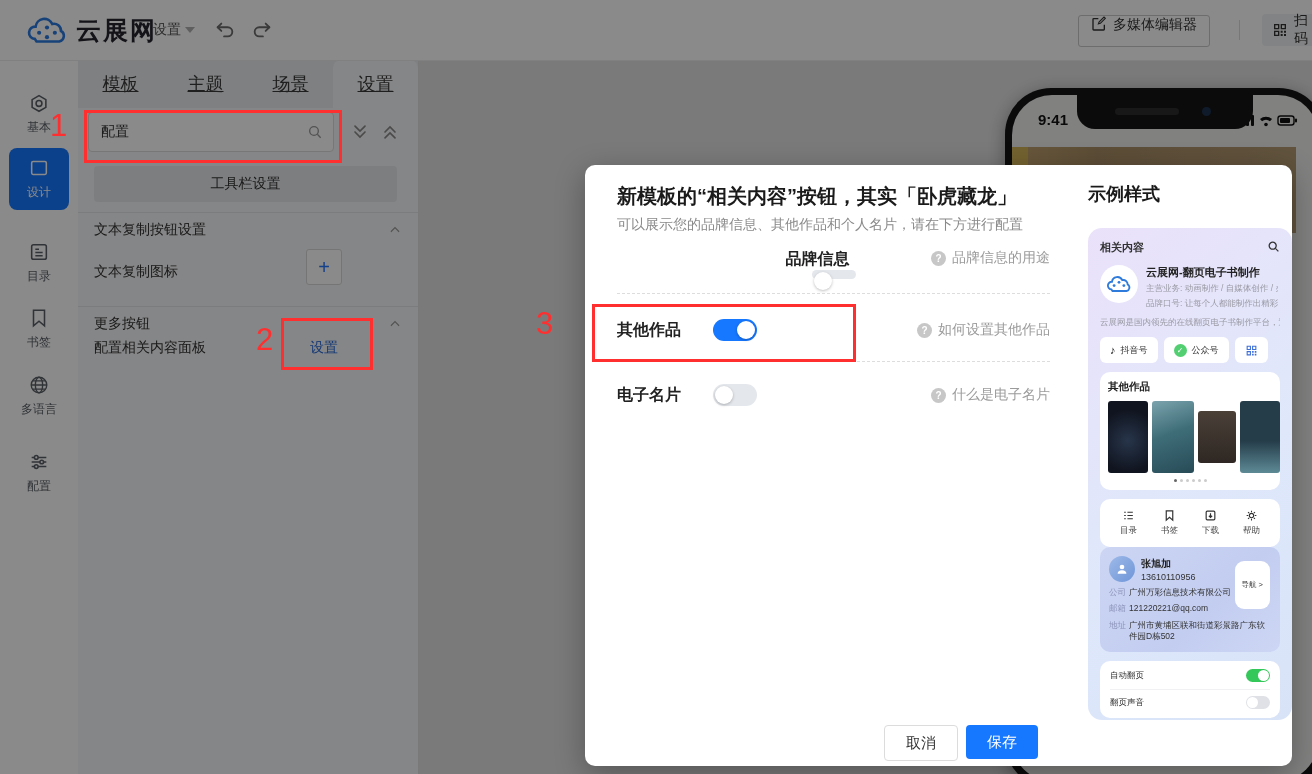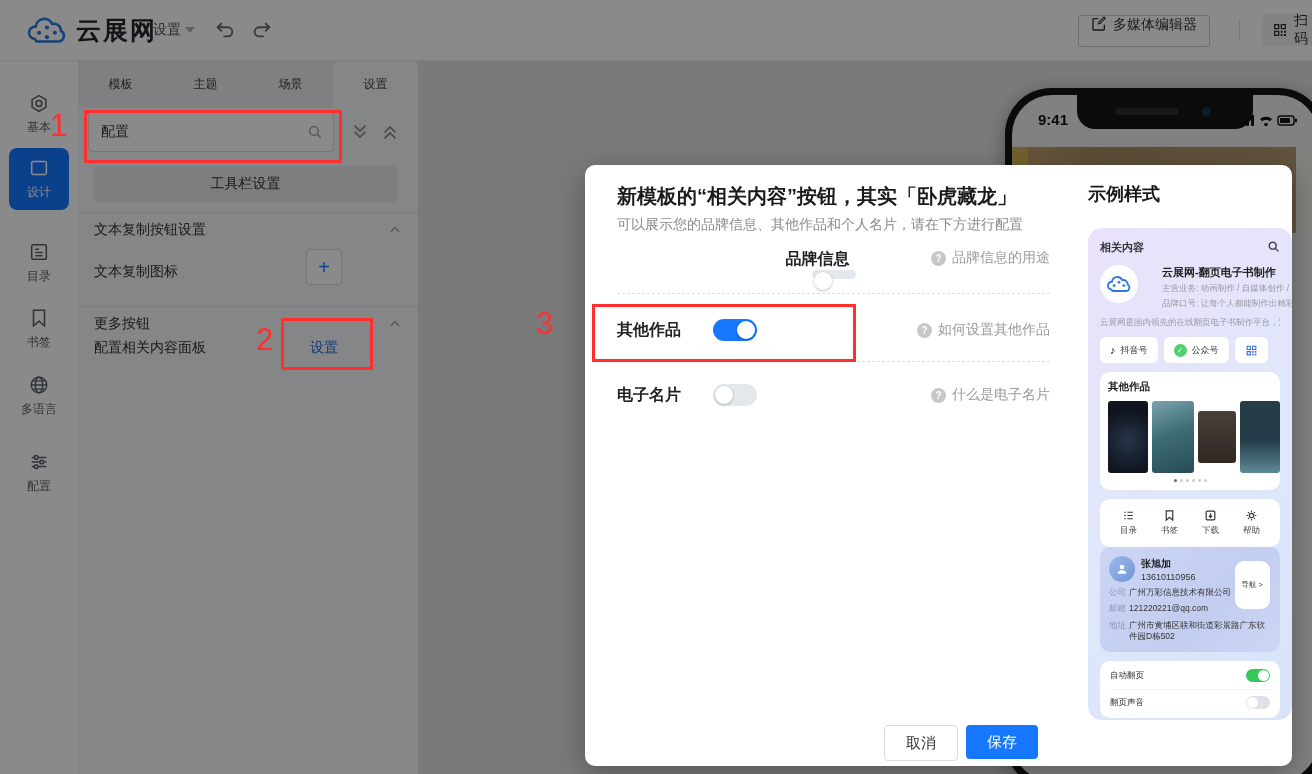--- a/index.html
+++ b/index.html
@@ -30,21 +30,21 @@
   .rail-item{position:absolute;left:9px;width:60px;height:62px;border-radius:8px;
              display:flex;flex-direction:column;align-items:center;justify-content:center;gap:5px;
              color:#5a5f66;font-size:12px;cursor:pointer;}
   .rail-item.active{background:#1677ff;color:#fff;}
   .rail-item svg{stroke:currentColor;}
 
   
   #panel{position:absolute;left:78px;top:60px;width:340px;height:714px;background:#f6f7f9;
          border-right:1px solid #e0e0e0;z-index:9;}
   #tabbar{position:absolute;left:0;top:0;width:340px;height:48px;background:#eaecef;display:flex;}
-  .tab{flex:1;display:flex;align-items:center;justify-content:center;font-size:12px;color:#3a3a3a;cursor:pointer;}
+  .tab{flex:1;display:flex;align-items:center;justify-content:center;font-size:18px;color:#3a3a3a;cursor:pointer;text-decoration:underline;}
   .tab.active{background:#f6f7f9;border-radius:8px 8px 0 0;}
   #search-box{position:absolute;left:10px;top:52px;width:246px;height:40px;background:#fff;
               border:1px solid #dcdcdc;border-radius:4px;display:flex;align-items:center;
               padding:0 10px;box-sizing:border-box;}
   #search-box input{border:0;outline:0;flex:1;font-size:14px;color:#333;background:transparent;
                     font-family:inherit;}
   .exp-icons{position:absolute;top:62px;cursor:pointer;}
   #toolbar-set-btn{position:absolute;left:16px;top:106px;width:303px;height:36px;background:#e7e9ec;
                    border-radius:4px;display:flex;align-items:center;justify-content:center;
                    font-size:14px;color:#333;cursor:pointer;}
@@ -100,21 +100,21 @@
             border-radius:4px;font-size:15px;color:#fff;display:flex;align-items:center;
             justify-content:center;cursor:pointer;}
 
   
   #ex-title{position:absolute;left:503px;top:17px;font-size:18px;font-weight:bold;color:#1a1a1a;}
   #ex-card{position:absolute;left:503px;top:63px;width:204px;height:492px;border-radius:14px;
            background:linear-gradient(140deg,#eae1fa 0%,#dfe8fb 55%,#d8e3f8 100%);
            padding:12px;box-sizing:border-box;overflow:hidden;}
   #ex-hdr{display:flex;align-items:flex-start;justify-content:space-between;}
   #ex-hdr .t{font-size:11px;font-weight:bold;color:#333;}
-  #ex-brand{display:flex;margin-top:10px;gap:24px;}
+  #ex-brand{display:flex;margin-top:10px;gap:8px;}
   #ex-logo{width:38px;height:38px;border-radius:50%;background:#fff;flex:0 0 auto;
            display:flex;align-items:center;justify-content:center;}
   .bname{font-size:11px;font-weight:bold;color:#222;white-space:nowrap;}
   .bline{font-size:8.5px;color:#9a9aa4;white-space:nowrap;overflow:hidden;margin-top:3px;width:132px;}
   #ex-desc{margin-top:7px;font-size:8.5px;color:#9a9aa4;white-space:nowrap;overflow:hidden;}
   #ex-social{display:flex;gap:6px;margin-top:8px;}
   .pill{height:26px;background:#fff;border-radius:6px;display:flex;align-items:center;
         justify-content:center;gap:5px;font-size:9px;color:#333;flex:0 0 auto;padding:0 10px;cursor:pointer;}
   .note-ic{font-size:11px;color:#111;}
   .chk-ic{width:13px;height:13px;border-radius:50%;background:#52cf71;color:#fff;font-size:8px;

